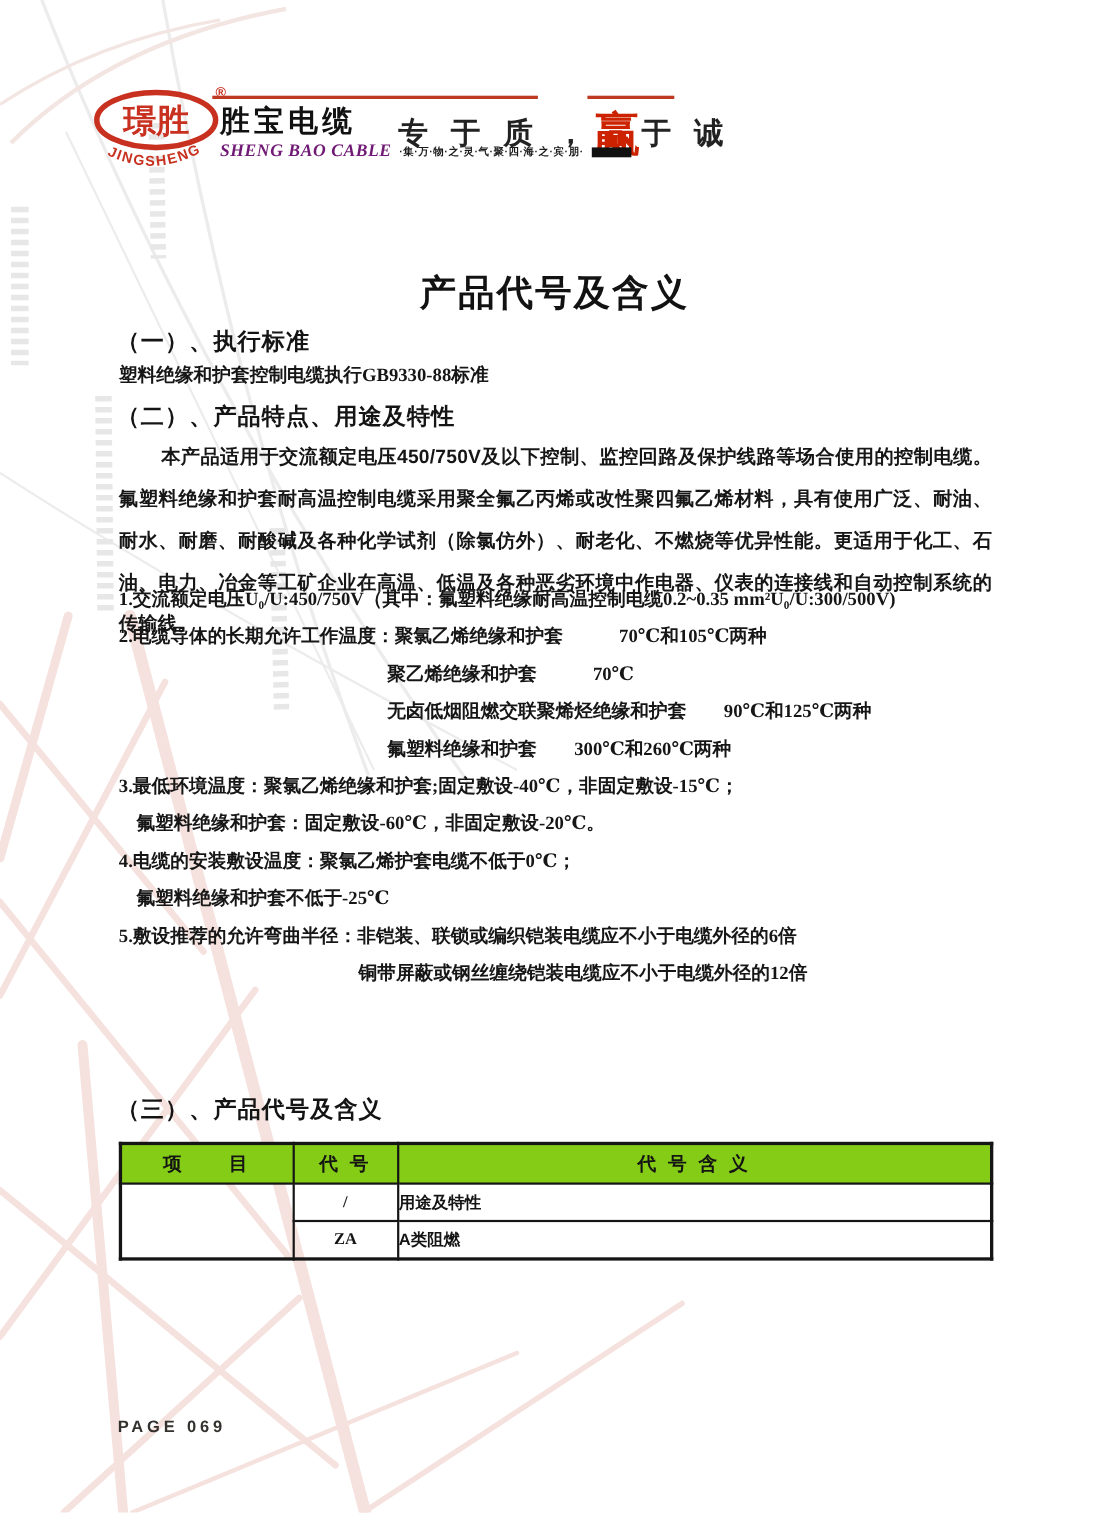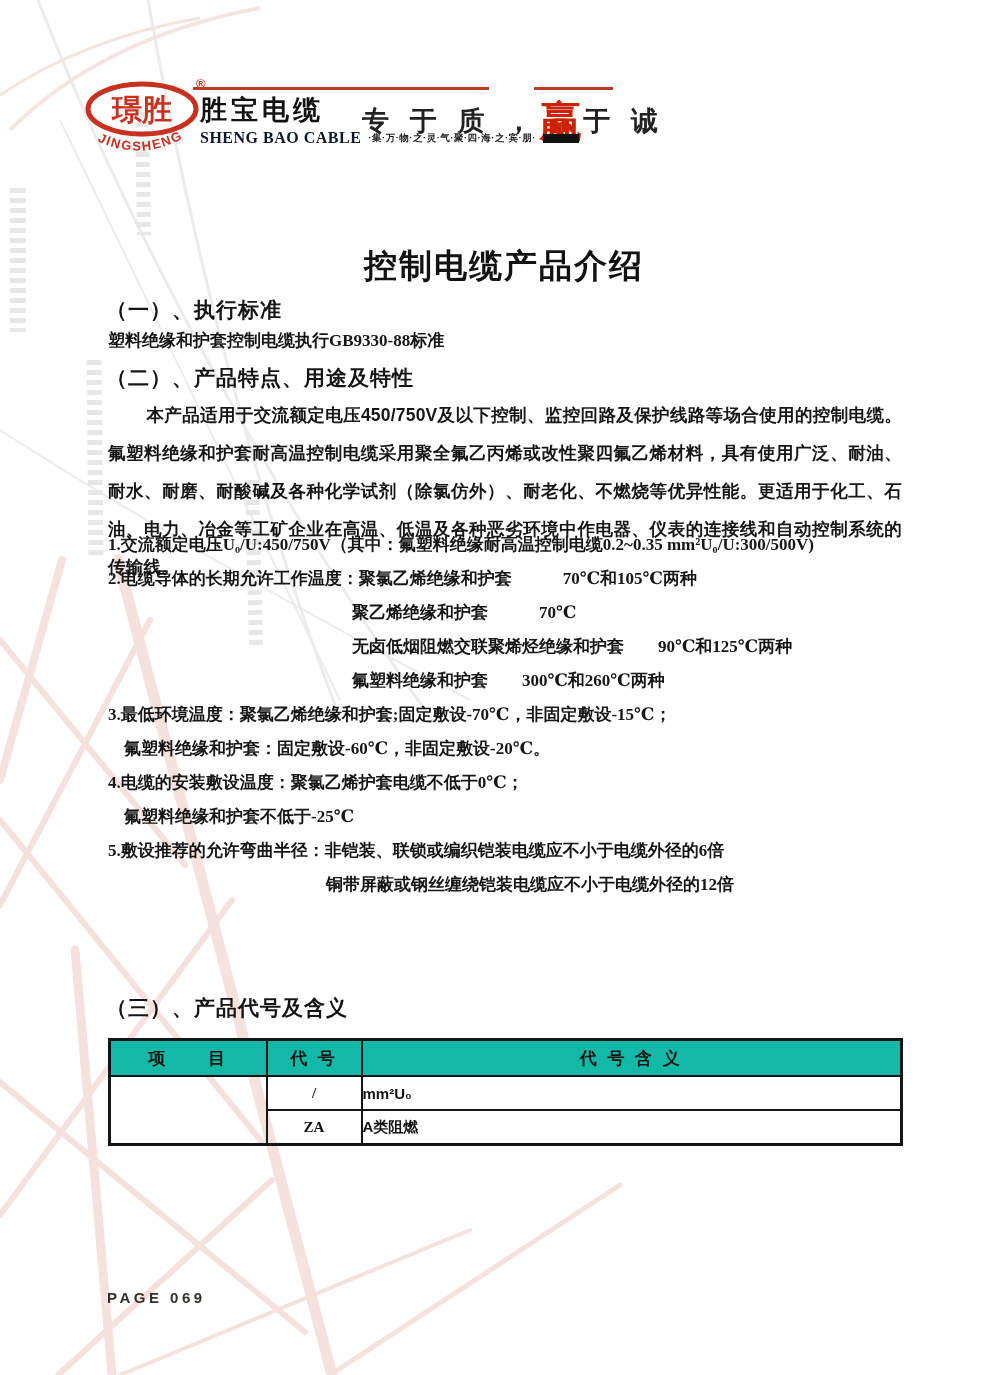--- a/index.html
+++ b/index.html
@@ -9,21 +9,21 @@
     font-family:"Liberation Sans","DejaVu Sans",sans-serif;
   }
   .wm{position:absolute;left:0;top:0;z-index:0;pointer-events:none;}
   .content{position:relative;z-index:1;}
 
   
   .logo{position:absolute;left:84px;top:74px;width:124px;height:96px;}
   .company-cn{position:absolute;left:200px;top:92px;font-size:27px;font-weight:bold;
     letter-spacing:4px;color:#111;}
   .company-row2{position:absolute;left:200px;top:129px;display:flex;align-items:center;gap:7px;white-space:nowrap;}
-  .company-en{color:#0f172a;font-weight:bold;font-size:16px;
+  .company-en{color:#701a75;font-weight:bold;font-style:italic;font-size:16px;
     font-family:"Liberation Serif","DejaVu Serif",serif;letter-spacing:.5px;}
   .tagline{font-size:9.5px;color:#1a1a1a;letter-spacing:.5px;font-weight:bold;}
   .header-bar{width:36px;height:9px;background:#111;}
   .rule-left{position:absolute;left:193px;top:87px;width:296px;height:3px;background:#bf3a22;}
   .rule-right{position:absolute;left:534px;top:87px;width:79px;height:3px;background:#bf3a22;}
   .slogan{position:absolute;left:362px;top:93px;white-space:nowrap;
     font-family:"Liberation Serif","DejaVu Serif",serif;font-weight:bold;font-size:27px;
     letter-spacing:7px;color:#222;}
   .slogan .win{font-size:43px;color:#cc2200;letter-spacing:0;vertical-align:-6px;margin:0 1px 0 0;}
 
@@ -42,21 +42,21 @@
     font-family:"Liberation Serif","DejaVu Serif",serif;color:#161616;}
   .ind-temp{padding-left:244px;}
   .ind-cont{padding-left:16px;}
   .ind-bend{padding-left:218px;}
 
   
   .codes-table{position:absolute;left:108px;top:1038px;border-collapse:collapse;
     border:3px solid #151515;table-layout:fixed;width:792px;}
   .codes-table col.c1{width:157px;} .codes-table col.c2{width:95px;} .codes-table col.c3{width:540px;}
   .codes-table th,.codes-table td{border:2px solid #151515;padding:0;}
-  .codes-table th{height:34px;background:#14b8a6;font-size:17px;font-weight:bold;
+  .codes-table th{height:34px;background:#84cc16;font-size:17px;font-weight:bold;
     letter-spacing:3px;color:#141414;text-align:center;}
   .codes-table td{height:32px;font-size:15px;font-weight:bold;color:#141414;}
   .cell-code{text-align:center;font-family:"Liberation Serif","DejaVu Serif",serif;}
   .cell-meaning{padding-left:42px;text-align:left;}
 
   
   .footer{position:absolute;left:107px;top:1289px;font-size:15px;font-weight:bold;
     letter-spacing:3.5px;color:#33312d;}
 </style>
 </head>
@@ -117,35 +117,35 @@
 
     <div class="slogan"><span>专 于 质 ，</span><span class="win">赢</span><span>于 诚</span></div>
 
     <div class="company-row2">
       <span class="company-en">SHENG BAO CABLE</span>
       <span class="tagline">·集·万·物·之·灵·气·聚·四·海·之·宾·朋·</span>
       <span class="header-bar"></span>
     </div>
   </div>
 
-  <h1 class="page-title">控制电缆产品介绍</h1>
+  <h1 class="page-title">产品代号及含义</h1>
 
   <div class="sec-heading h-std">（一）、执行标准</div>
   <div class="std-body">塑料绝缘和护套控制电缆执行GB9330-88标准</div>
 
   <div class="sec-heading h-feat">（二）、产品特点、用途及特性</div>
   <p class="feat-para">本产品适用于交流额定电压450/750V及以下控制、监控回路及保护线路等场合使用的控制电缆。氟塑料绝缘和护套耐高温控制电缆采用聚全氟乙丙烯或改性聚四氟乙烯材料，具有使用广泛、耐油、耐水、耐磨、耐酸碱及各种化学试剂（除氯仿外）、耐老化、不燃烧等优异性能。更适用于化工、石油、电力、冶金等工矿企业在高温、低温及各种恶劣环境中作电器、仪表的连接线和自动控制系统的传输线。</p>
 
   <div class="feat-list">
     <div class="line">1.交流额定电压U₀/U:450/750V（其中：氟塑料绝缘耐高温控制电缆0.2~0.35 mm²U₀/U:300/500V)</div>
     <div class="line">2.电缆导体的长期允许工作温度：聚氯乙烯绝缘和护套　　　70℃和105℃两种</div>
     <div class="line ind-temp">聚乙烯绝缘和护套　　　70℃</div>
     <div class="line ind-temp">无卤低烟阻燃交联聚烯烃绝缘和护套　　90℃和125℃两种</div>
     <div class="line ind-temp">氟塑料绝缘和护套　　300℃和260℃两种</div>
-    <div class="line">3.最低环境温度：聚氯乙烯绝缘和护套;固定敷设-70℃，非固定敷设-15℃；</div>
+    <div class="line">3.最低环境温度：聚氯乙烯绝缘和护套;固定敷设-40℃，非固定敷设-15℃；</div>
     <div class="line ind-cont">氟塑料绝缘和护套：固定敷设-60℃，非固定敷设-20℃。</div>
     <div class="line">4.电缆的安装敷设温度：聚氯乙烯护套电缆不低于0℃；</div>
     <div class="line ind-cont">氟塑料绝缘和护套不低于-25℃</div>
     <div class="line">5.敷设推荐的允许弯曲半径：非铠装、联锁或编织铠装电缆应不小于电缆外径的6倍</div>
     <div class="line ind-bend">铜带屏蔽或钢丝缠绕铠装电缆应不小于电缆外径的12倍</div>
   </div>
 
   <div class="sec-heading h-code">（三）、产品代号及含义</div>
 
   <table class="codes-table">
@@ -158,21 +158,21 @@
       <tr>
         <th>项　　目</th>
         <th>代 号</th>
         <th>代 号 含 义</th>
       </tr>
     </thead>
     <tbody>
       <tr>
         <td rowspan="2"></td>
         <td class="cell-code">/</td>
-        <td class="cell-meaning">mm²U₀</td>
+        <td class="cell-meaning">用途及特性</td>
       </tr>
       <tr>
         <td class="cell-code">ZA</td>
         <td class="cell-meaning">A类阻燃</td>
       </tr>
     </tbody>
   </table>
 
   <div class="footer">PAGE 069</div>
 

